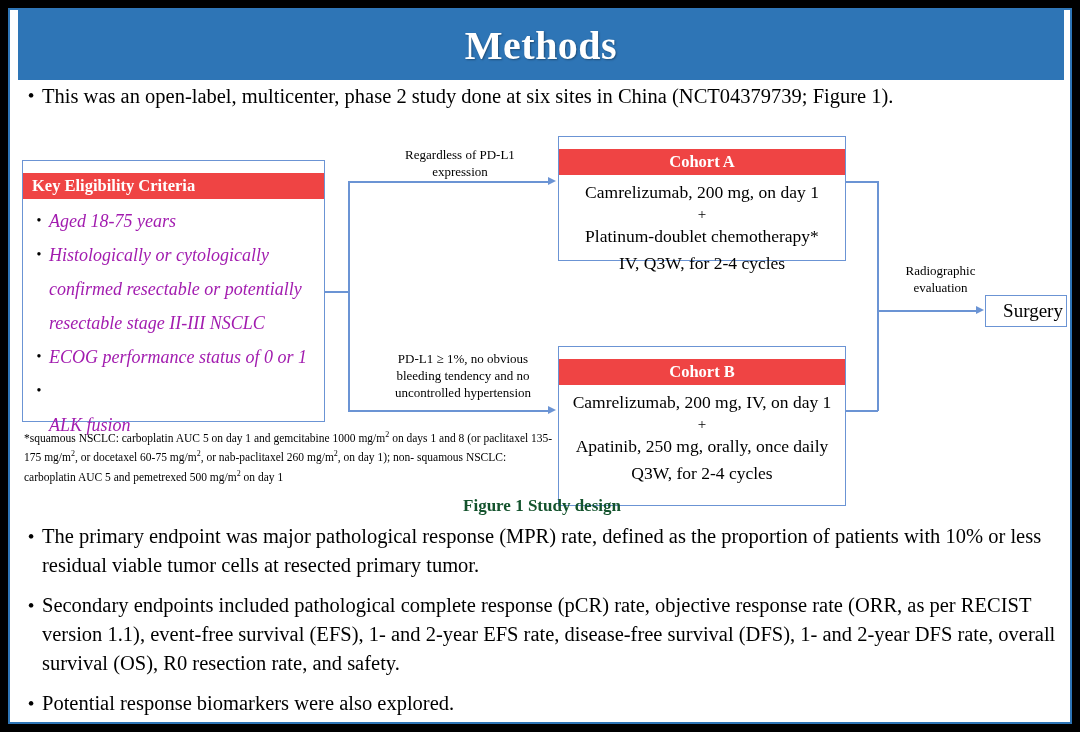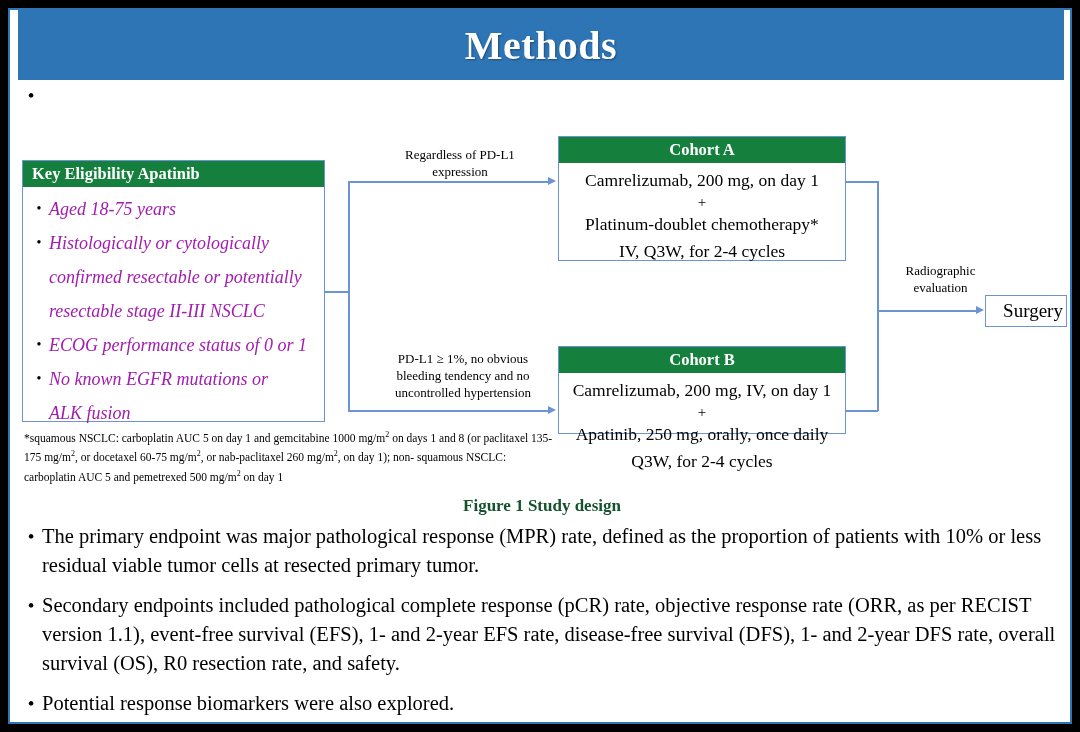--- a/index.html
+++ b/index.html
@@ -35,34 +35,34 @@
   .lead-bullet{
     position:absolute;left:10px;top:72px;width:1040px;
     display:flex;align-items:flex-start;
   }
   .bdot{width:22px;flex:0 0 22px;font-size:19px;line-height:28px;text-align:center;}
   .btxt{font-size:20.5px;line-height:28px;color:#000;}
   
   .figure{position:absolute;left:0;top:112px;width:1064px;height:380px;}
   .box{position:absolute;box-sizing:border-box;border:1.5px solid #6B94D4;background:#fff;}
   .box-head{
-    background:#15803d;color:#fff;font-weight:bold;
-    font-size:16.5px;line-height:26px;height:26px;
+    background:#ef4444;color:#fff;font-weight:bold;
+    font-size:16.5px;line-height:26px;height:26px;margin-top:12px;
   }
   .head-center{text-align:center;}
   .head-left{text-align:left;padding-left:9px;}
   .box-body{padding:4px 6px;}
   
   #elig{left:12px;top:38px;width:303px;height:262px;}
   #elig .crit{display:flex;align-items:flex-start;margin:2px 0 0 0;}
   #elig .cdot{flex:0 0 20px;text-align:center;font-size:14px;line-height:32px;}
   #elig .ctxt{font-size:18px;line-height:32px;color:#a21caf;font-style:italic;}
   
   #cohA{left:548px;top:14px;width:288px;height:125px;}
-  #cohB{left:548px;top:224px;width:288px;height:88px;}
+  #cohB{left:548px;top:224px;width:288px;height:160px;}
   .coh-line{font-size:17.5px;line-height:27px;text-align:center;color:#000;}
   .coh-plus{font-size:15px;line-height:17px;text-align:center;color:#000;}
   
   #surgery{left:975px;top:173px;width:82px;height:32px;display:flex;align-items:center;justify-content:center;}
   #surgery span{font-size:19px;color:#000;margin-left:14px;}
   
   .conn-label{position:absolute;font-size:13px;line-height:17px;text-align:center;color:#000;}
   #lbl-top{left:375px;top:24px;width:150px;}
   #lbl-bot{left:358px;top:228px;width:190px;}
   #lbl-rad{left:878px;top:140px;width:105px;}
@@ -92,26 +92,27 @@
 <body>
 
 <div class="slide">
 
   <div class="banner">
     <div class="banner-title">Methods</div>
   </div>
 
   <div class="lead-bullet">
     <div class="bdot">•</div>
+    <div class="btxt">This was an open-label, multicenter, phase 2 study done at six sites in China (NCT04379739; Figure 1).</div>
   </div>
 
   <div class="figure">
 
     <div class="box" id="elig">
-      <div class="box-head head-left">Key  Eligibility Apatinib</div>
+      <div class="box-head head-left">Key  Eligibility Criteria</div>
       <div class="box-body" id="elig-body">
           <div class="crit">
             <div class="cdot">•</div>
             <div class="ctxt">Aged 18-75 years</div>
           </div>
           <div class="crit">
             <div class="cdot">•</div>
             <div class="ctxt">Histologically or cytologically</div>
           </div>
           <div class="crit">
@@ -121,21 +122,20 @@
           <div class="crit">
             <div class="cdot"></div>
             <div class="ctxt">resectable stage II-III  NSCLC</div>
           </div>
           <div class="crit">
             <div class="cdot">•</div>
             <div class="ctxt">ECOG performance status of 0 or 1</div>
           </div>
           <div class="crit">
             <div class="cdot">•</div>
-            <div class="ctxt">No known EGFR mutations or</div>
           </div>
           <div class="crit">
             <div class="cdot"></div>
             <div class="ctxt">ALK fusion</div>
           </div>
         </div>
     </div>
 
     <div class="ln lnh" style="left:315px;top:169px;width:24px;"></div>
     <div class="ln lnv" style="left:338px;top:59px;height:111px;"></div>

